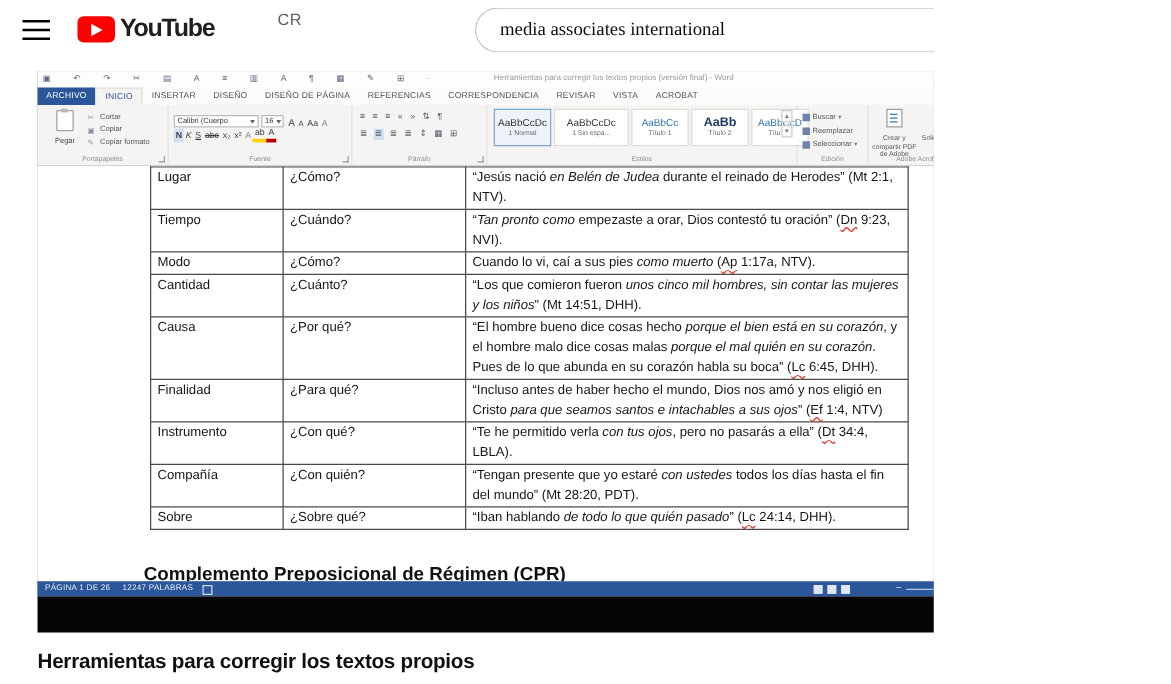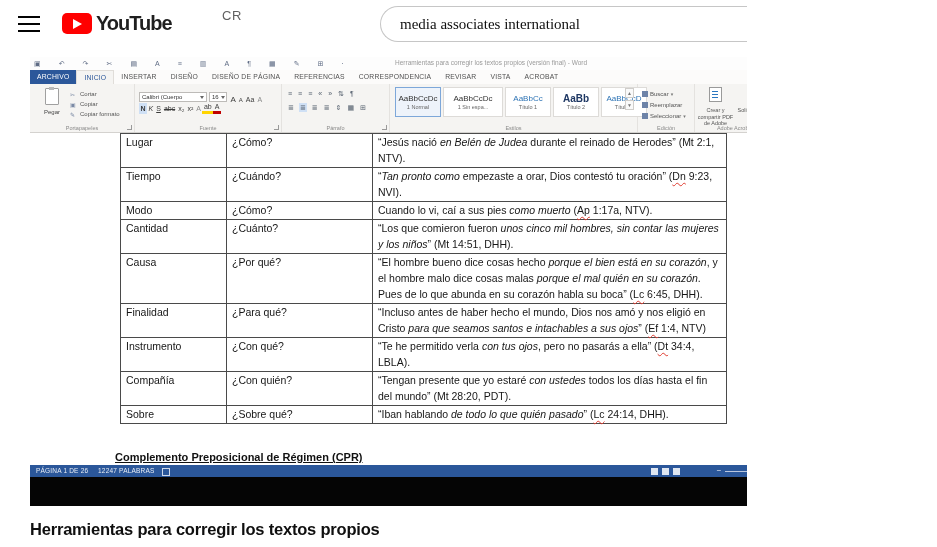--- a/index.html
+++ b/index.html
@@ -110,21 +110,21 @@
   .rib-collapse{position:absolute;right:14px;bottom:3px;font-size:7px;color:#777;}
 
   
   .doc{position:absolute;left:0;top:76px;width:800px;height:332px;background:#fff;overflow:hidden;}
   .doc-table{position:absolute;left:90px;top:0;border-collapse:collapse;table-layout:fixed;width:606px;}
   .doc-table td{border:1px solid #4a4a4a;font-size:10.5px;line-height:16px;padding:0 5px 1px;
       vertical-align:top;color:#161616;}
   .it{font-style:italic;}
   .sq{text-decoration-line:underline;text-decoration-style:wavy;text-decoration-color:#e03c31;
       text-decoration-thickness:1px;text-underline-offset:2px;text-align:right;}
-  .doc-heading{position:absolute;left:85px;top:318px;font-size:11px;font-weight:bold;
+  .doc-heading{position:absolute;left:85px;top:318px;font-size:15px;font-weight:bold;
       text-decoration:underline;color:#111;white-space:nowrap;}
   .vscroll{position:absolute;right:2px;top:0;width:13px;height:332px;background:#f3f2f1;border-left:1px solid #e3e2e0;}
   .vthumb{position:absolute;left:2px;top:3px;width:8px;height:46px;background:#cdcccb;}
 
   
   .sbar{position:absolute;left:0;top:408px;width:800px;height:12px;background:#2b579a;color:#fff;}
   .sb-item{position:absolute;top:0;font-size:6.5px;line-height:12px;letter-spacing:.2px;color:#e8edf5;white-space:nowrap;}
   .sb-page{left:6px;} .sb-words{left:68px;}
   .sb-spell{position:absolute;left:132px;top:3px;width:6px;height:6px;border:1px solid #cdd8ea;background:#2b579a;}
   .sb-views{position:absolute;right:150px;top:2.5px;display:flex;gap:4px;}

